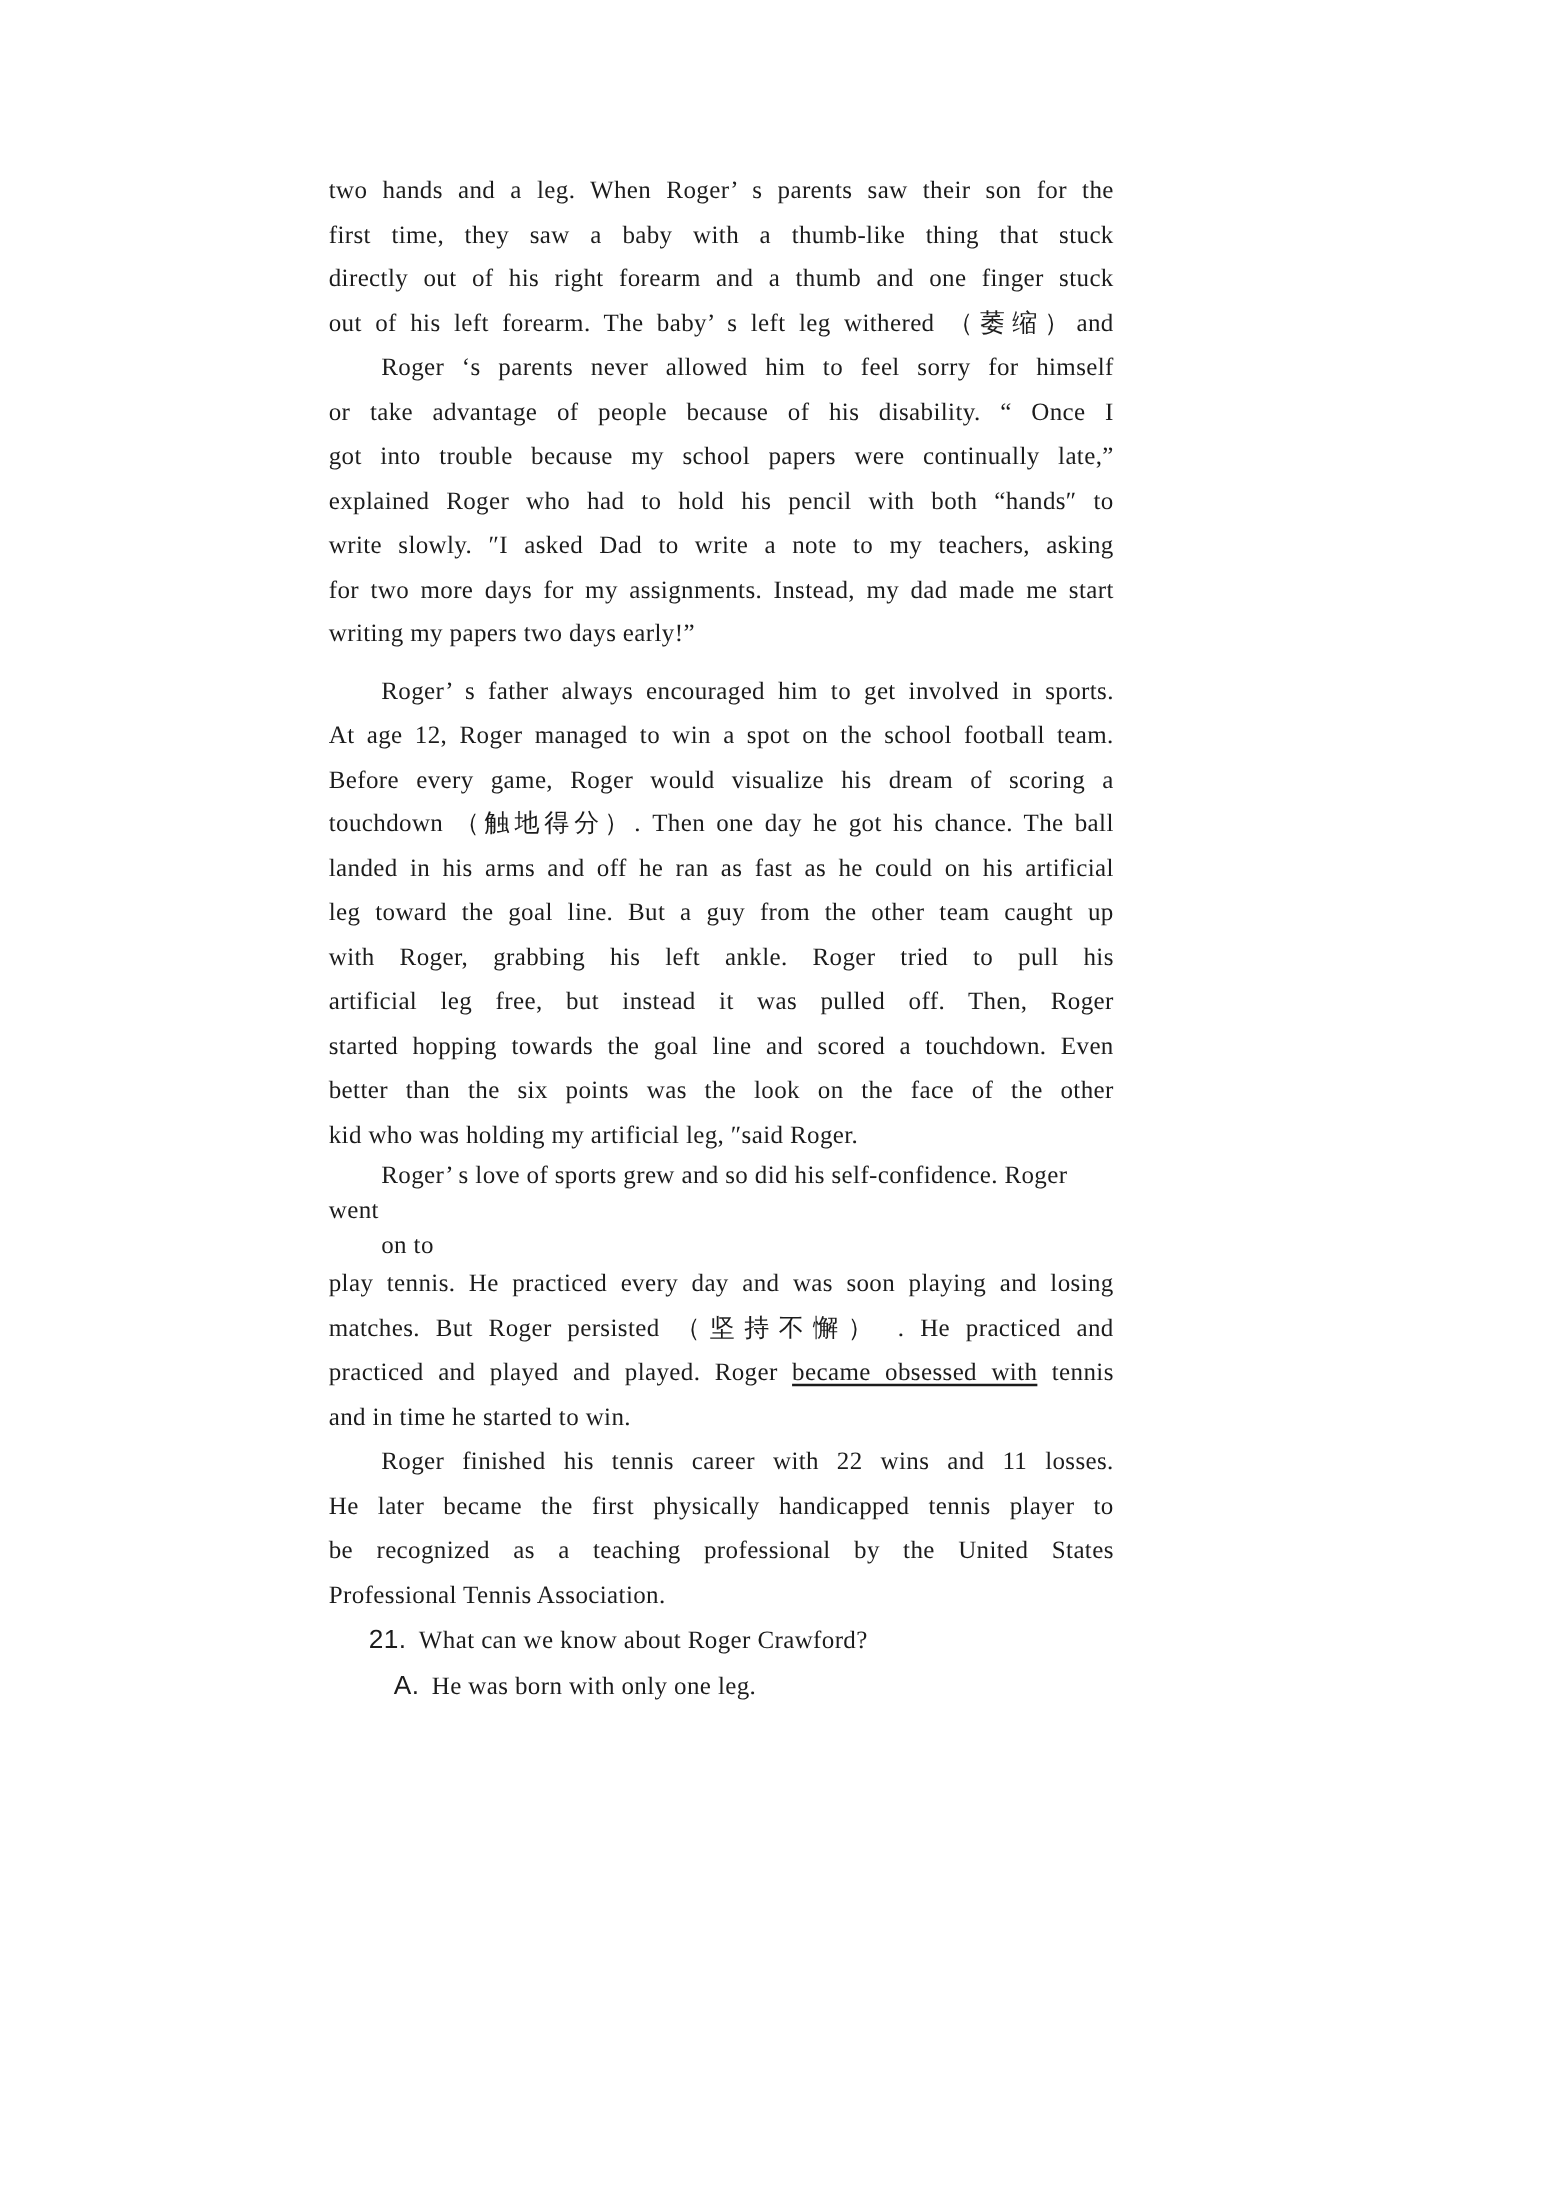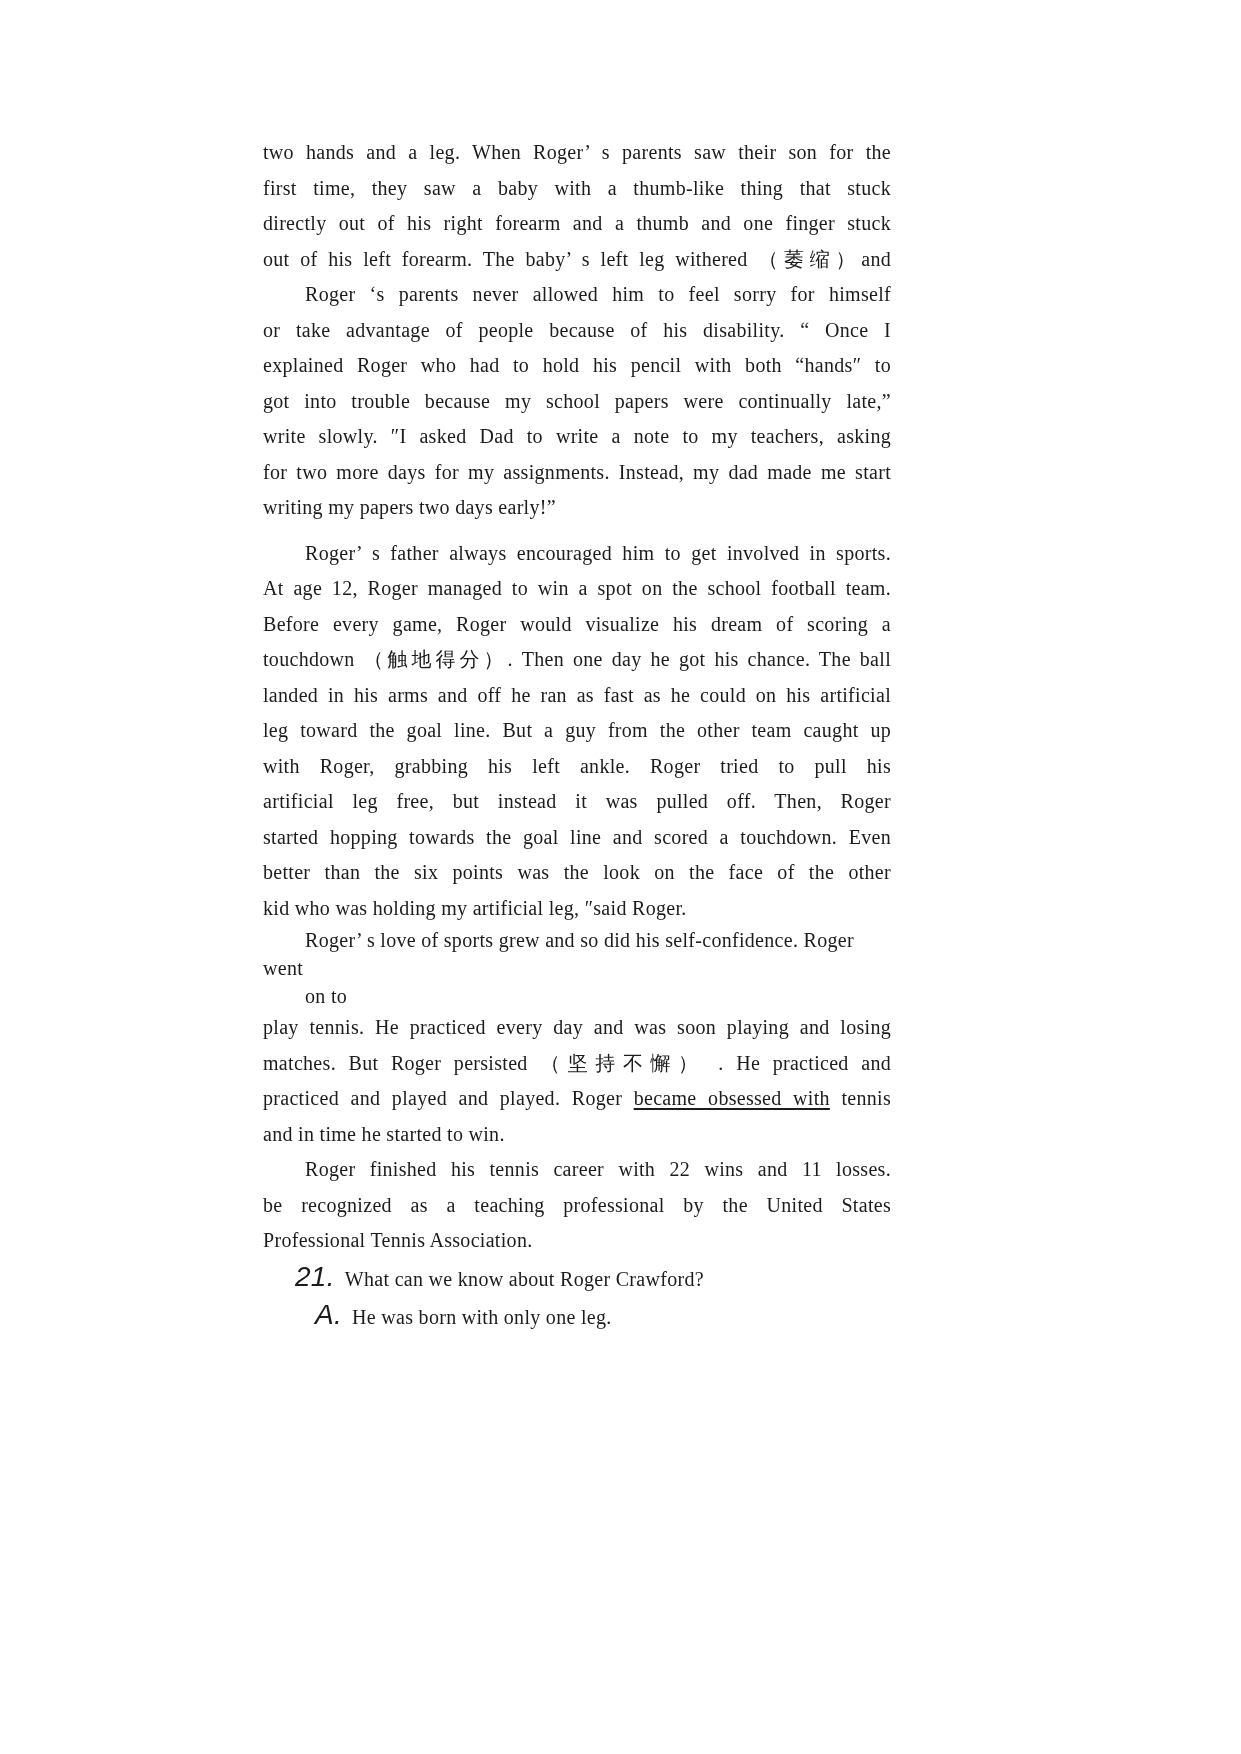--- a/index.html
+++ b/index.html
@@ -30,39 +30,38 @@
     text-align: justify;
     text-align-last: justify;
   }
   .line.indent { text-indent: 42px; }
   .line.gap { margin-top: 10px; }
   .line.tight { line-height: 28px; }
   .line.q { text-indent: 32px; }
   .line.opt { text-indent: 52px; }
   .line .label {
     font-family: "Liberation Sans", sans-serif;
-    font-size: 28px;
+    font-size: 21px;
     margin-right: 10px;
-    font-style: italic;
   }
   .underline { text-decoration: underline; text-underline-offset: 3px; }
 </style>
 </head>
 <body>
 
 <div class="page">
   <div class="doc">
       <div class="line justify"><span>two hands and a leg. When Roger’ s parents saw their son for the</span></div>
       <div class="line justify"><span>first time, they saw a baby with a thumb-like thing that stuck</span></div>
       <div class="line justify"><span>directly out of his right forearm and a thumb and one finger stuck</span></div>
       <div class="line justify"><span>out of his left forearm. The baby’ s left leg withered （萎缩）and</span></div>
       <div class="line justify indent"><span>Roger ‘s parents never allowed him to feel sorry for himself</span></div>
       <div class="line justify"><span>or take advantage of people because of his disability. “ Once I</span></div>
+      <div class="line justify"><span>got into trouble because my school papers were continually late,”</span></div>
       <div class="line justify"><span>explained Roger who had to hold his pencil with both “hands″ to</span></div>
-      <div class="line justify"><span>got into trouble because my school papers were continually late,”</span></div>
       <div class="line justify"><span>write slowly. ″I asked Dad to write a note to my teachers, asking</span></div>
       <div class="line justify"><span>for two more days for my assignments. Instead, my dad made me start</span></div>
       <div class="line"><span>writing my papers two days early!”</span></div>
       <div class="line justify indent gap"><span>Roger’ s father always encouraged him to get involved in sports.</span></div>
       <div class="line justify"><span>At age 12, Roger managed to win a spot on the school football team.</span></div>
       <div class="line justify"><span>Before every game, Roger would visualize his dream of scoring a</span></div>
       <div class="line justify"><span>touchdown  （触地得分）. Then one day he got his chance. The ball</span></div>
       <div class="line justify"><span>landed in his arms and off he ran as fast as he could on his artificial</span></div>
       <div class="line justify"><span>leg toward the goal line. But a guy from the other team caught up</span></div>
       <div class="line justify"><span>with Roger, grabbing his left ankle. Roger tried to pull his</span></div>
@@ -70,18 +69,19 @@
       <div class="line justify"><span>started hopping towards the goal line and scored a touchdown. Even</span></div>
       <div class="line justify"><span>better than the six points was the look on the face of the other</span></div>
       <div class="line"><span>kid who was holding my artificial leg, ″said Roger.</span></div>
       <div class="line indent tight"><span>Roger’ s love of sports grew and so did his self-confidence. Roger went</span></div>
       <div class="line indent tight"><span>on to</span></div>
       <div class="line justify"><span>play tennis. He practiced every day and was soon playing and losing</span></div>
       <div class="line justify"><span>matches. But Roger persisted  （坚持不懈） . He practiced and</span></div>
       <div class="line justify"><span>practiced and played and played. Roger </span><span class="underline">became obsessed with</span><span> tennis</span></div>
       <div class="line"><span>and in time he started to win.</span></div>
       <div class="line justify indent"><span>Roger finished his tennis career with 22 wins and 11 losses.</span></div>
+      <div class="line justify"><span>He later became the first physically handicapped tennis player to</span></div>
       <div class="line justify"><span>be recognized as a teaching professional by the United States</span></div>
       <div class="line"><span>Professional Tennis Association.</span></div>
       <div class="line q"><span class="label">21.</span><span>What can we know about Roger Crawford?</span></div>
       <div class="line opt"><span class="label">A.</span><span>He was born with only one leg.</span></div>
     </div>
 </div>
 
 </body></html>

